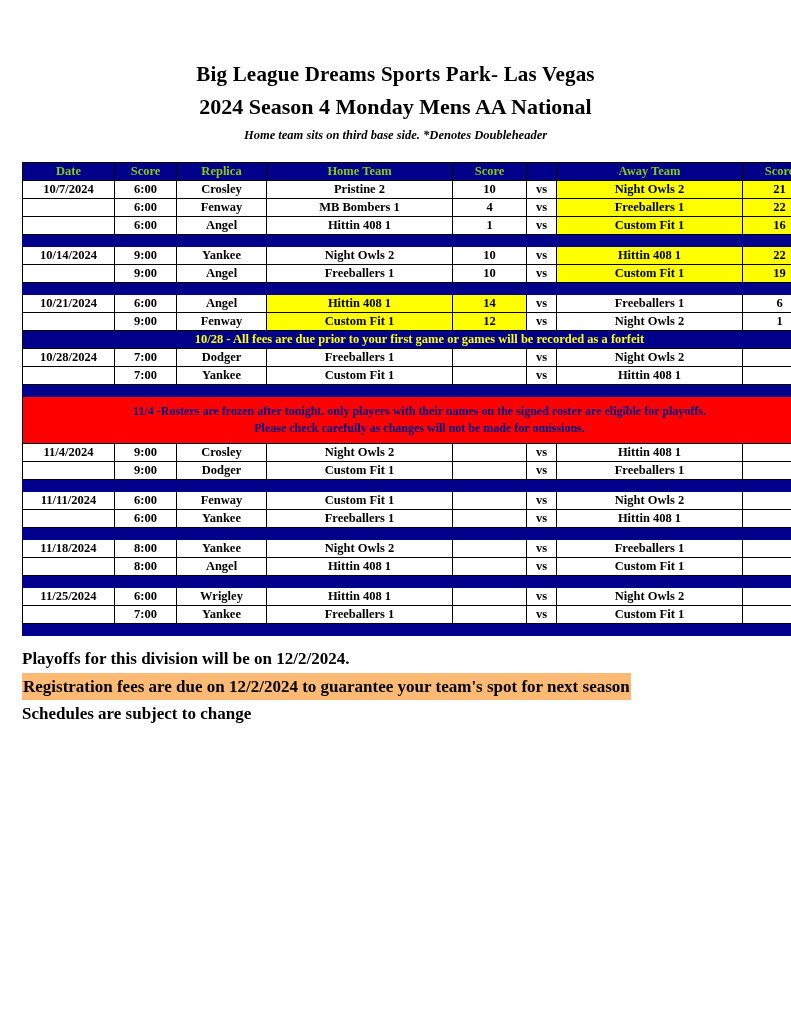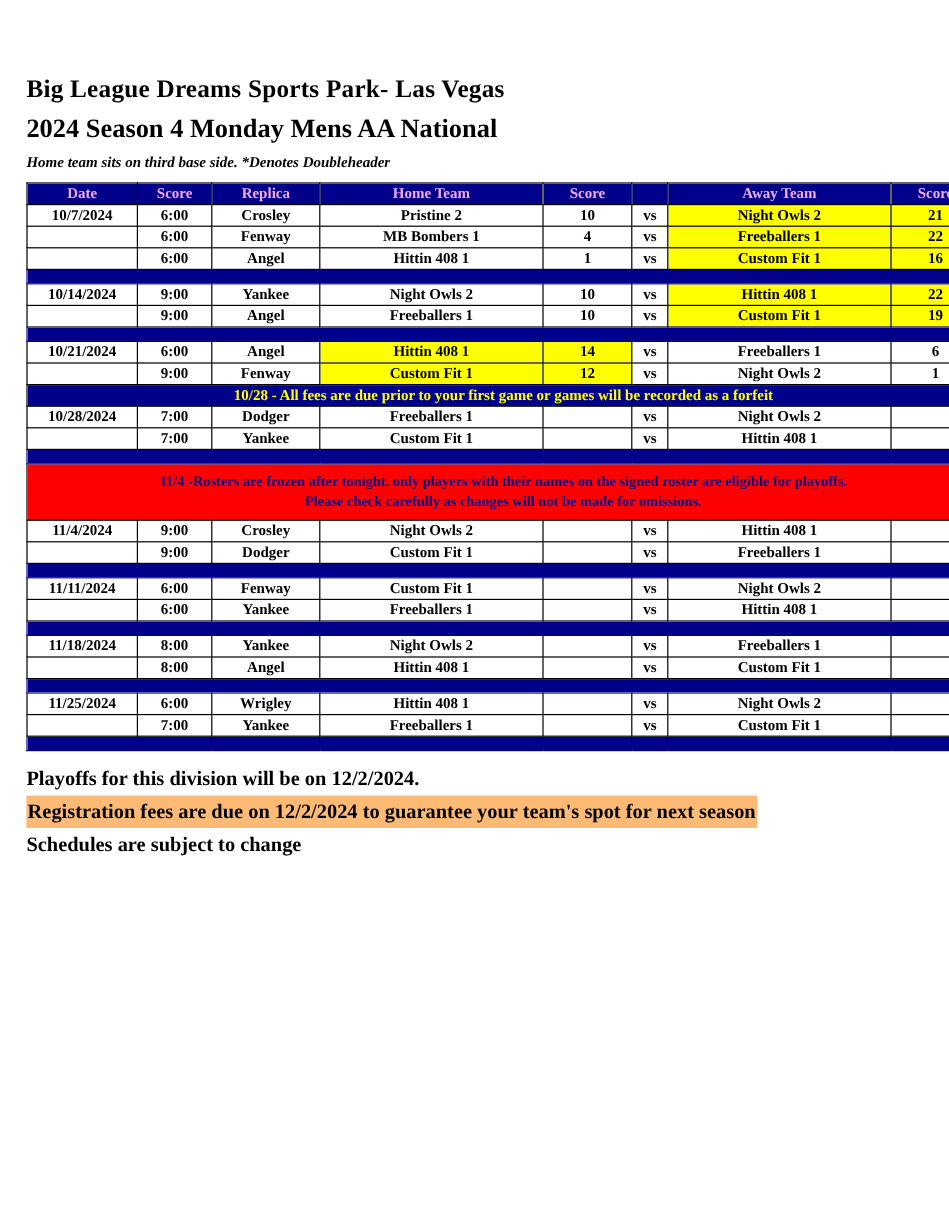--- a/index.html
+++ b/index.html
@@ -14,59 +14,59 @@
     color: #000000;
     position: relative;
   }
   .page {
     width: 791px;
     height: 1024px;
     box-sizing: border-box;
     padding: 0 22px;
   }
   .header {
-    text-align: left;
+    text-align: center;
     padding-top: 62px;
   }
   .title {
     font-size: 21px;
     font-weight: bold;
     letter-spacing: 0.2px;
   }
   .subtitle {
     font-size: 22px;
     font-weight: bold;
     margin-top: 7px;
   }
   .note {
     font-size: 12.5px;
     font-weight: bold;
     font-style: italic;
     margin-top: 8px;
-    margin-bottom: 9px;
+    margin-bottom: 19px;
   }
   table.sched {
     border-collapse: collapse;
     width: 747px;
     margin: 0 auto;
     table-layout: fixed;
   }
   table.sched td, table.sched th {
     border: 1px solid #000000;
     font-size: 12.5px;
     font-weight: bold;
     text-align: center;
     height: 17px;
     padding: 0;
     overflow: hidden;
     white-space: nowrap;
   }
   thead th {
     background: #00008B;
-    color: #f0abfc;
+    color: #84cc16;
     font-size: 12.5px;
     height: 18px;
   }
   
   col.c-date  { width: 92px; }
   col.c-time  { width: 62px; }
   col.c-rep   { width: 90px; }
   col.c-home  { width: 186px; }
   col.c-score { width: 74px; }
   col.c-vs    { width: 30px; }

